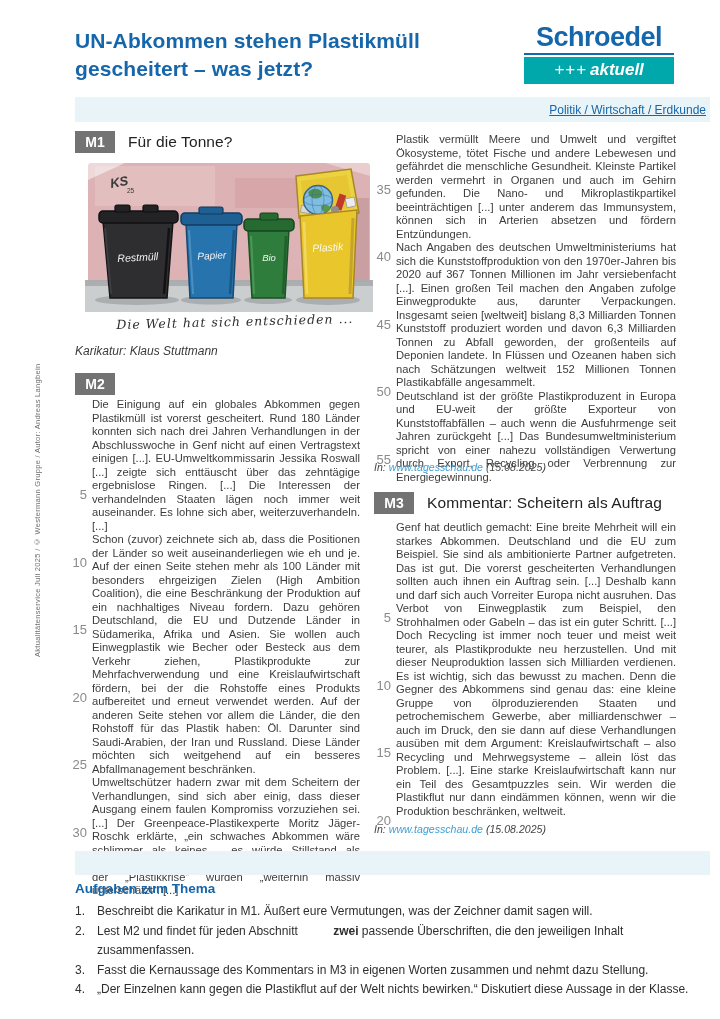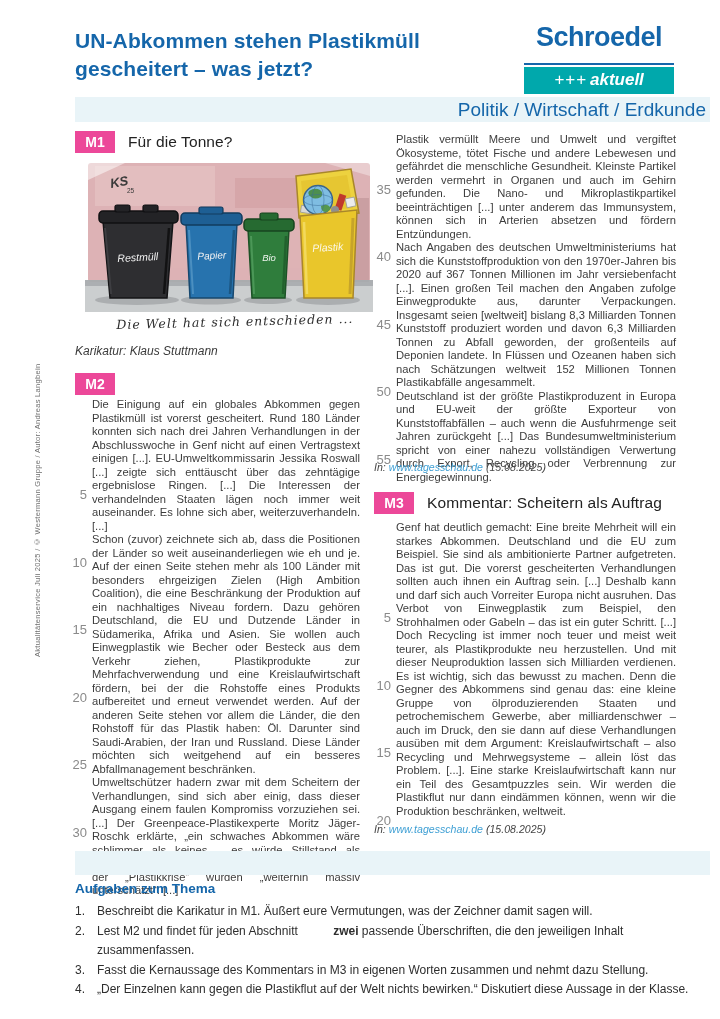--- a/index.html
+++ b/index.html
@@ -11,34 +11,34 @@
   .side-credit { position:absolute; left:30px; top:320px; height:380px; width:14px;
     display:flex; align-items:center; justify-content:center;
     writing-mode:vertical-rl; transform:rotate(180deg);
     font-size:7.5px; color:#6f6f6f; letter-spacing:.3px; white-space:nowrap; }
 
   
   .title { position:absolute; left:75px; top:27px; font-size:21px; line-height:28px;
     font-weight:700; color:#1566aa; letter-spacing:.1px; }
   .logo { position:absolute; left:524px; top:22px; width:150px; text-align:center; }
   .logo-name { font-size:27px; font-weight:700; color:#1566aa; letter-spacing:-.5px;
-    border-bottom:2.5px solid #1566aa; padding-bottom:11px; line-height:30px; }
+    border-bottom:2.5px solid #1566aa; padding-bottom:1px; line-height:30px; }
   .logo-tag { margin-top:2px; background:#00a8ac; color:#fff; font-style:italic;
     font-size:17px; line-height:24px; padding:1px 6px 2px 6px; }
   .logo-tag .plus { font-weight:400; letter-spacing:1px; }
   .logo-tag .akt { font-weight:700; margin-left:3px; }
 
   .band { position:absolute; left:75px; width:635px; height:25px; background:#e9f4f8; }
   .band1 { top:97px; display:flex; align-items:center; justify-content:flex-end; padding-right:4px; }
-  .band1 span { font-size:19px; color:#1566aa; }
+  .band1 span { font-size:12px; color:#1566aa;text-decoration:underline; }
   .band2 { top:851px; height:24px; }
 
   
   .sec { position:absolute; display:flex; align-items:center; }
-  .badge { display:inline-block; width:40px; height:22px; background:#ec4899; color:#fff;
+  .badge { display:inline-block; width:40px; height:22px; background:#737373; color:#fff;
     font-weight:700; font-size:14px; text-align:center; line-height:22px; flex:none; }
   .sec-title { font-size:15.5px; font-weight:400; color:#222; margin-left:13px; letter-spacing:.1px; }
 
   
   .tblock { position:absolute; display:flex; }
   .gutter { position:relative; flex:none; }
   .gutter span { position:absolute; right:5px; font-size:13px; color:#8a8a8a; line-height:13.5px;margin-top:36px; }
   .tbody { flex:1; font-size:11.2px; line-height:13.5px; color:#3c3c3c;
     text-align:justify; hyphens:auto; -webkit-hyphens:auto; }
   .tbody p { margin:0; }

